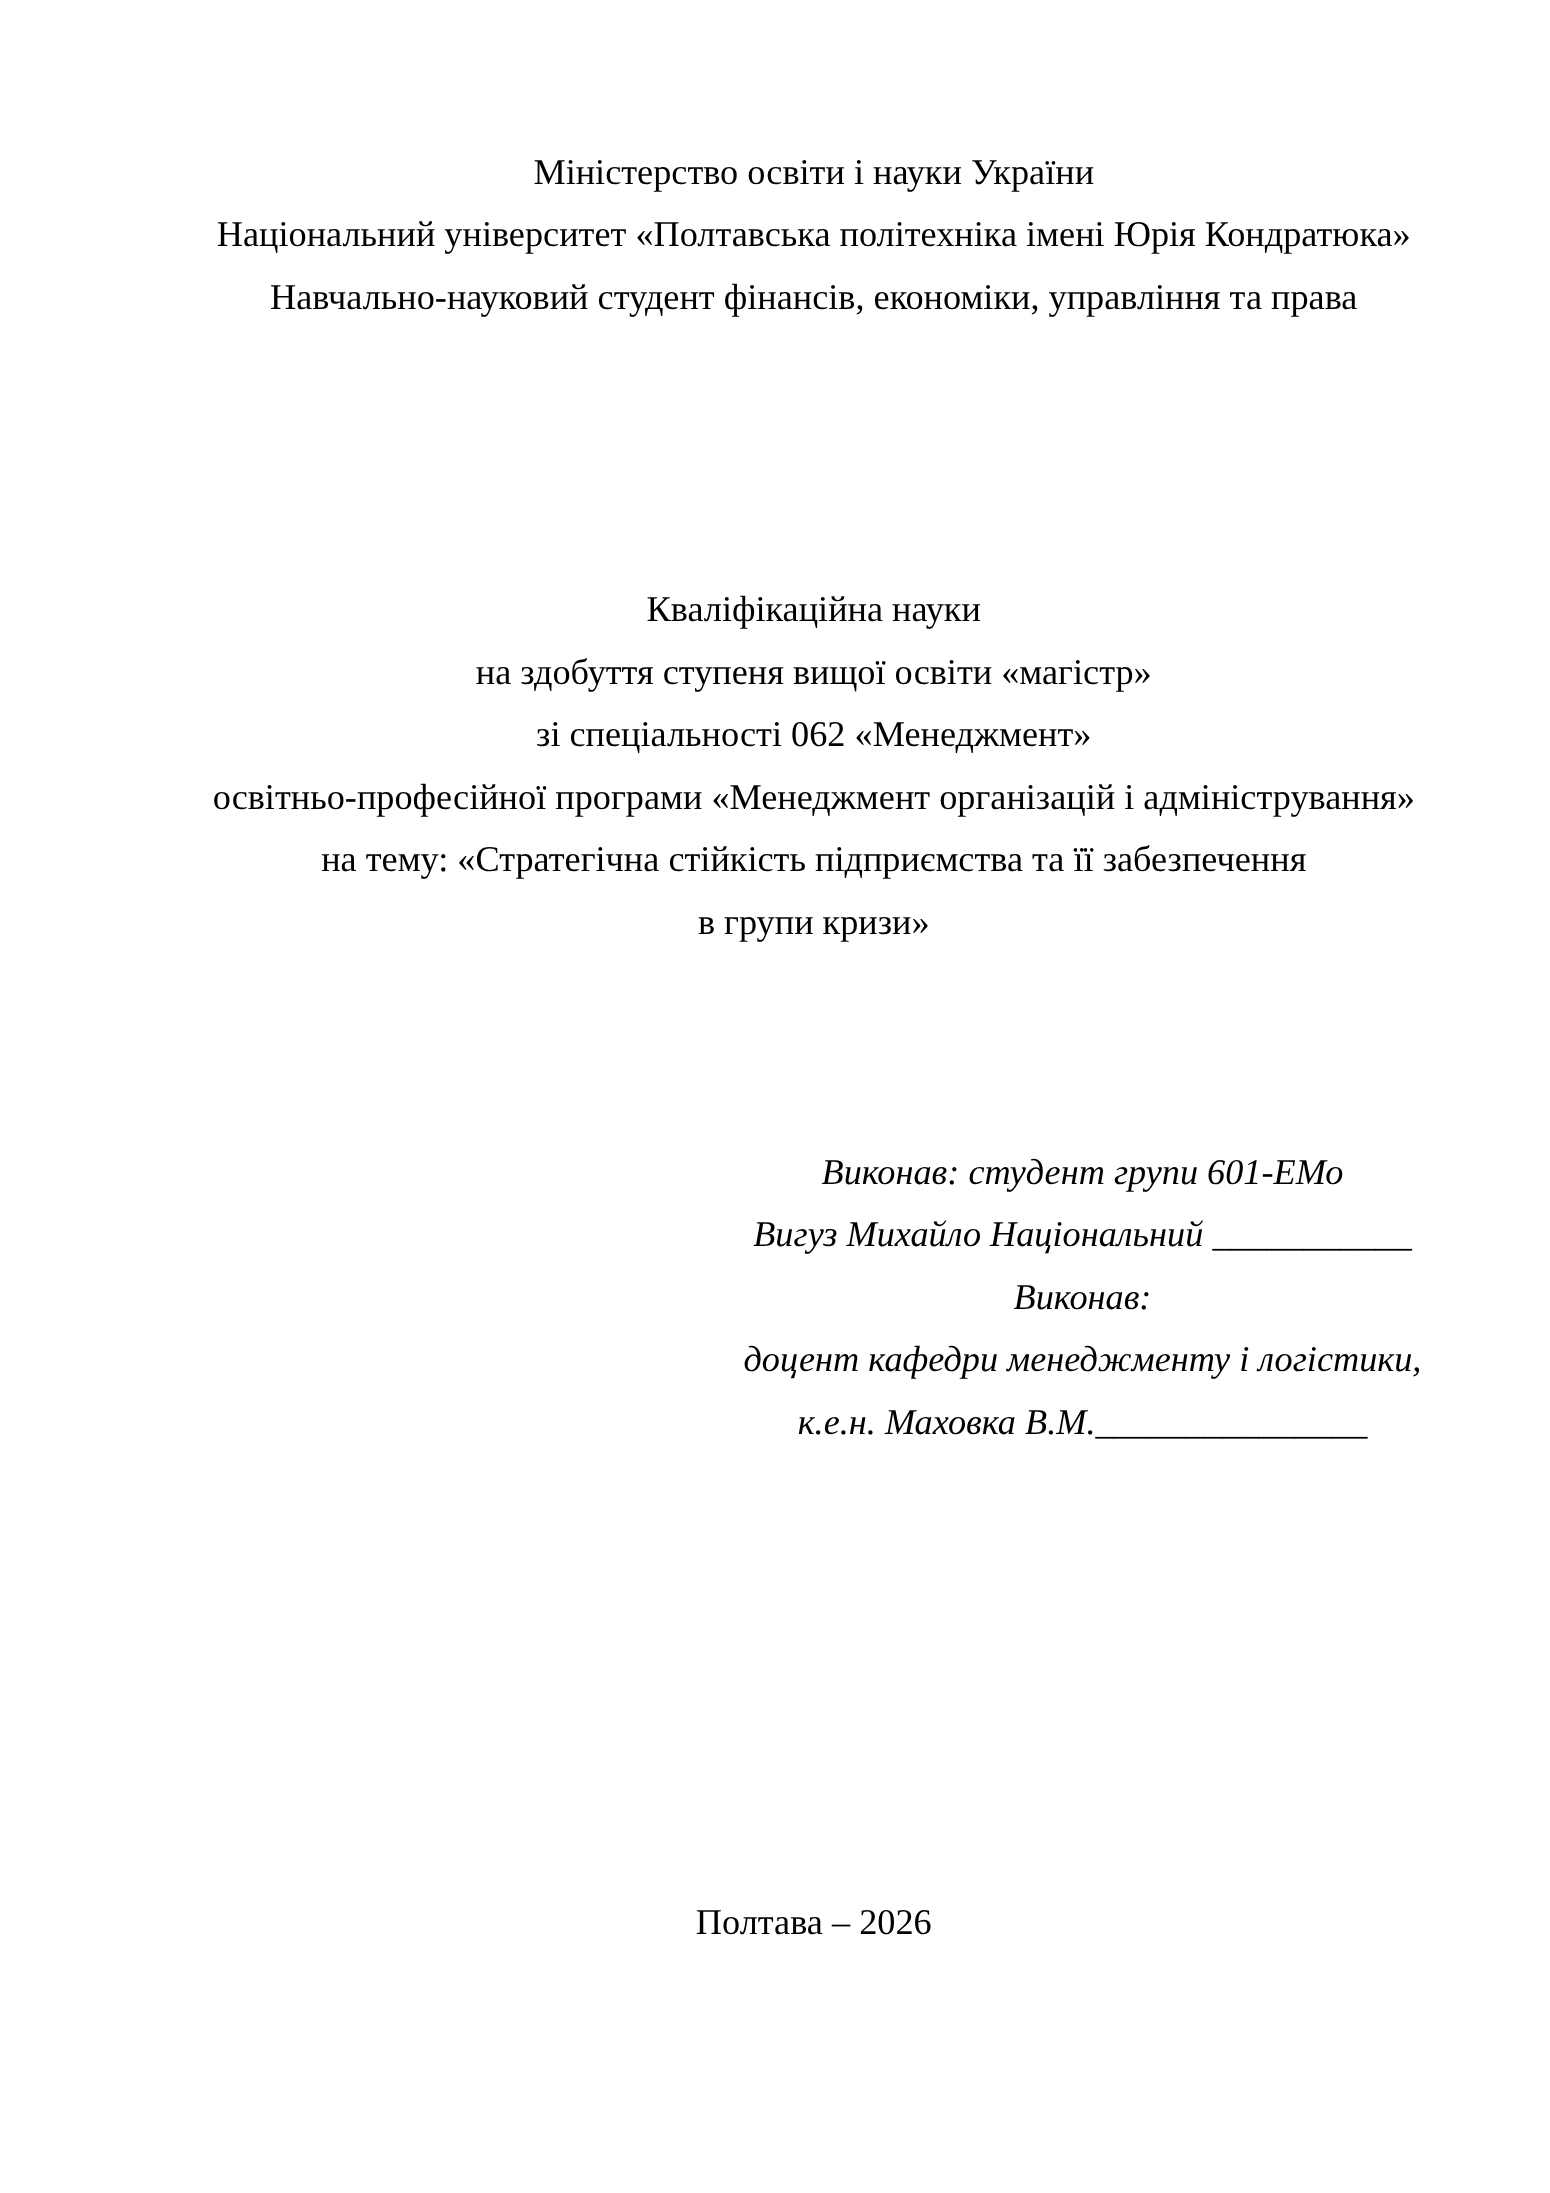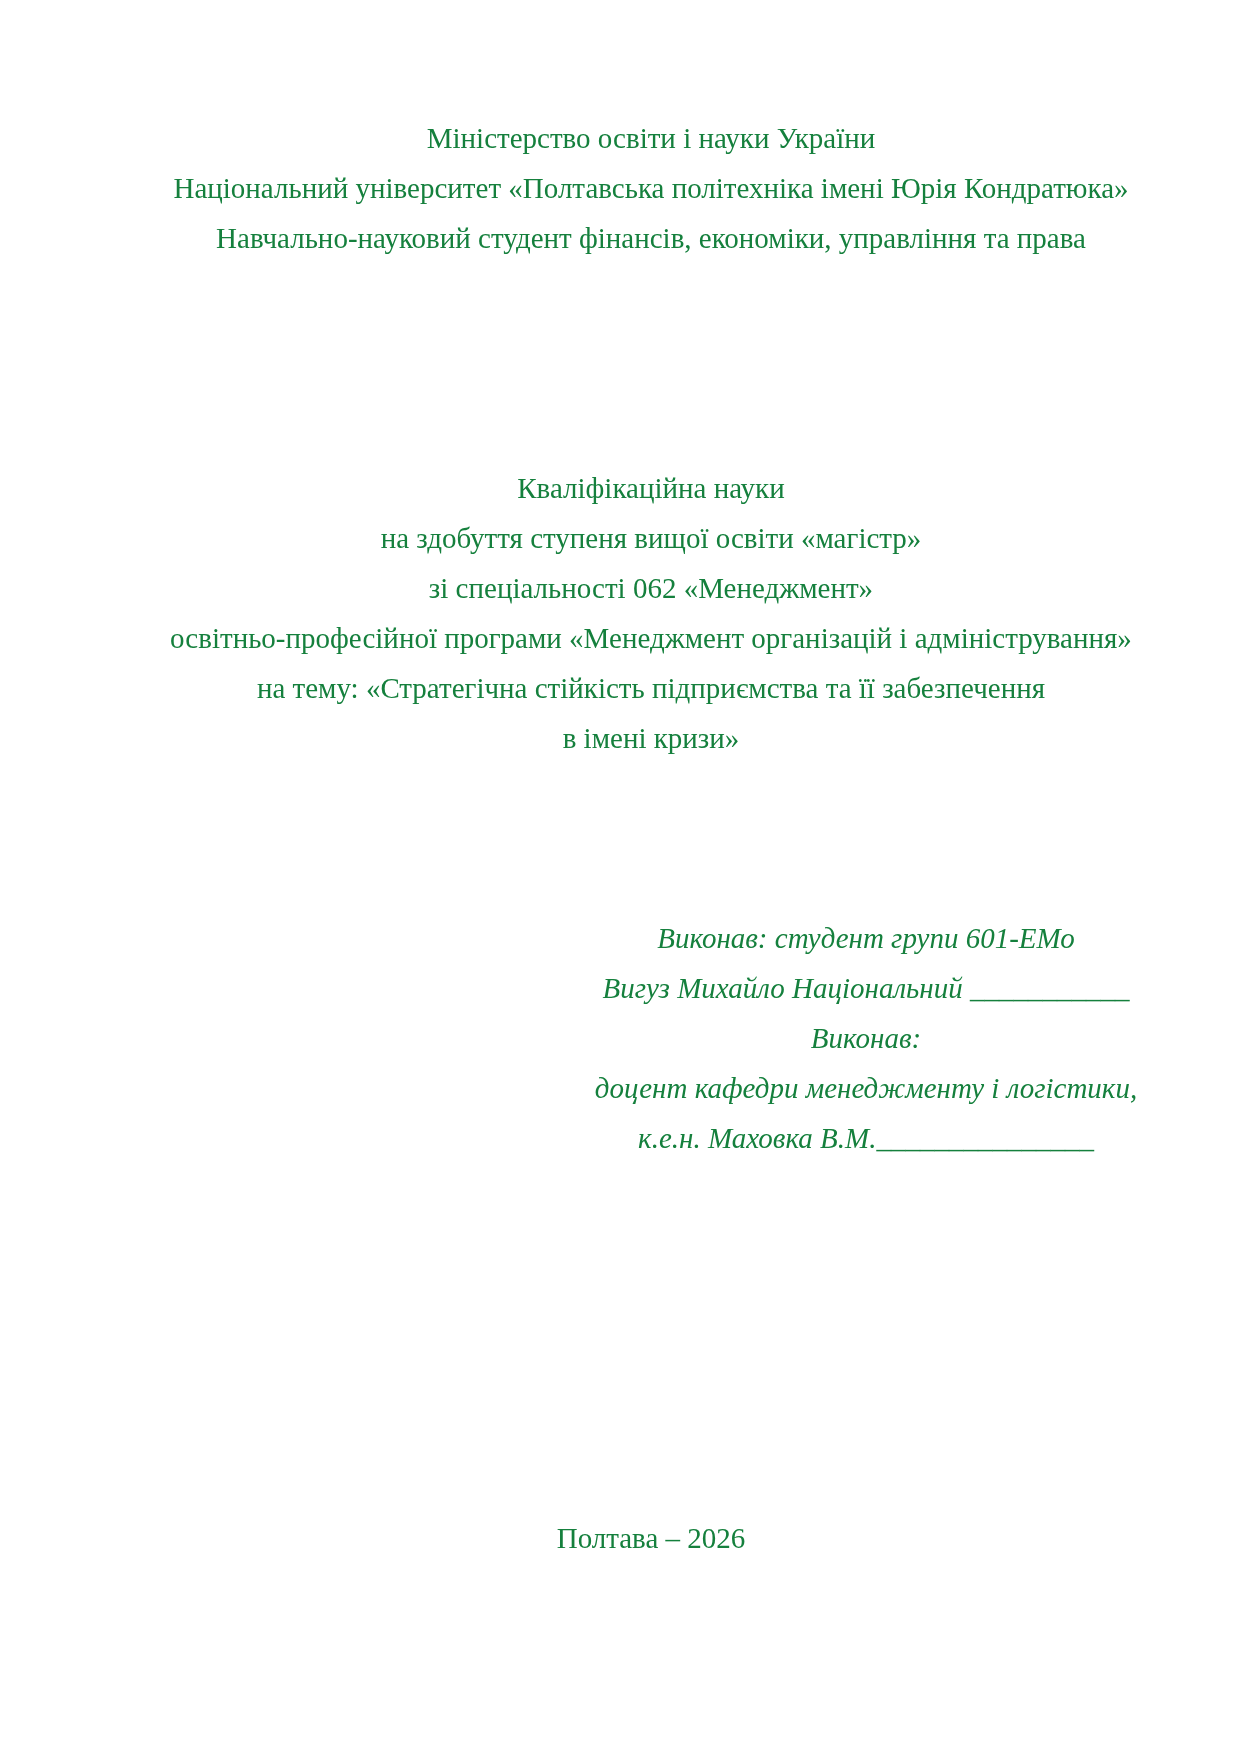--- a/index.html
+++ b/index.html
@@ -6,21 +6,21 @@
   html, body {
     background: #ffffff;
     width: 1240px;
     height: 1754px;
   }
   .page {
     position: relative;
     width: 1240px;
     height: 1754px;
     background: #ffffff;
-    color: #15803d;
+    color: #000000;
     font-family: "Liberation Serif", "DejaVu Serif", serif;
     font-size: 29px;
     line-height: 50px;
     overflow: hidden;
     padding-top: 113px;
   }
   .content {
     margin-left: 135px;
     margin-right: 73px; 
   }
@@ -56,21 +56,21 @@
       <div class="line">Національний університет «Полтавська політехніка імені Юрія Кондратюка»</div>
       <div class="line">Навчально-науковий студент фінансів, економіки, управління та права</div>
     </div>
 
     <div class="title-block centered">
       <div class="line">Кваліфікаційна науки</div>
       <div class="line">на здобуття ступеня вищої освіти «магістр»</div>
       <div class="line">зі спеціальності 062 «Менеджмент»</div>
       <div class="line">освітньо-професійної програми «Менеджмент організацій і адміністрування»</div>
       <div class="line">на тему: «Стратегічна стійкість підприємства та її забезпечення</div>
-      <div class="line">в імені кризи»</div>
+      <div class="line">в групи кризи»</div>
     </div>
 
     <div class="signature-block">
       <div class="line">Виконав: студент групи 601-ЕМо</div>
       <div class="line">Вигуз Михайло Національний ___________</div>
       <div class="line">Виконав:</div>
       <div class="line">доцент кафедри менеджменту і логістики,</div>
       <div class="line">к.е.н. Маховка В.М._______________</div>
     </div>
 

